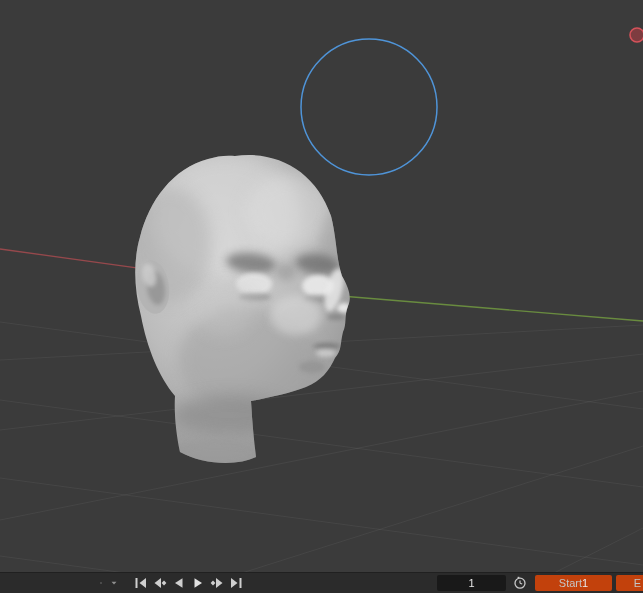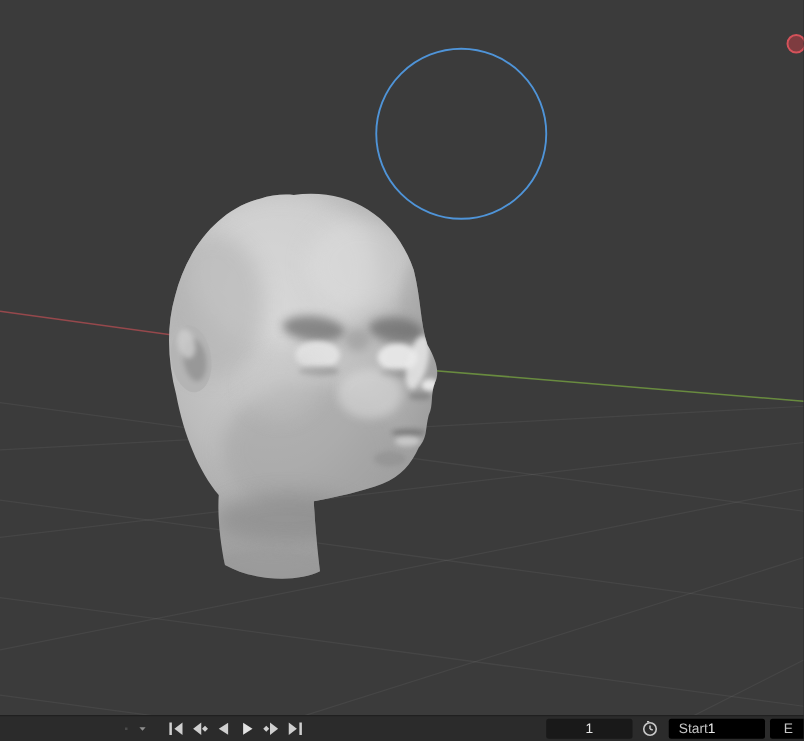--- a/index.html
+++ b/index.html
@@ -16,22 +16,22 @@
   }
   .tl-abs{position:absolute;top:0;height:20px;display:flex;align-items:center;justify-content:center;}
   .tl-btn{background:transparent;border:none;padding:0;margin:0;width:18px;cursor:pointer;}
   .tl-btn svg{display:block;}
   .autokey-dot{width:7px;height:7px;border-radius:50%;background:#d9d9d9;box-shadow:0 0 0 1px #4a4a4a;}
   .num-field{
     background:#191919;border-radius:2px;color:#e6e6e6;font-size:11px;
     display:flex;align-items:center;justify-content:center;top:2px;height:16px;cursor:pointer;
   }
   .range-field{
-    background:#000000;border-radius:2px;font-size:11px;top:2px;height:16px;
-    display:flex;align-items:center;justify-content:flex-start;
+    background:#c2410c;border-radius:2px;font-size:11px;top:2px;height:16px;
+    display:flex;align-items:center;justify-content:center;
     padding:0 8px;box-sizing:border-box;cursor:pointer;
   }
   .range-label{color:#c5c5c5;}
   .range-value{color:#ececec;}
 </style>
 </head>
 <body>
 
 <div class="stage">
 

